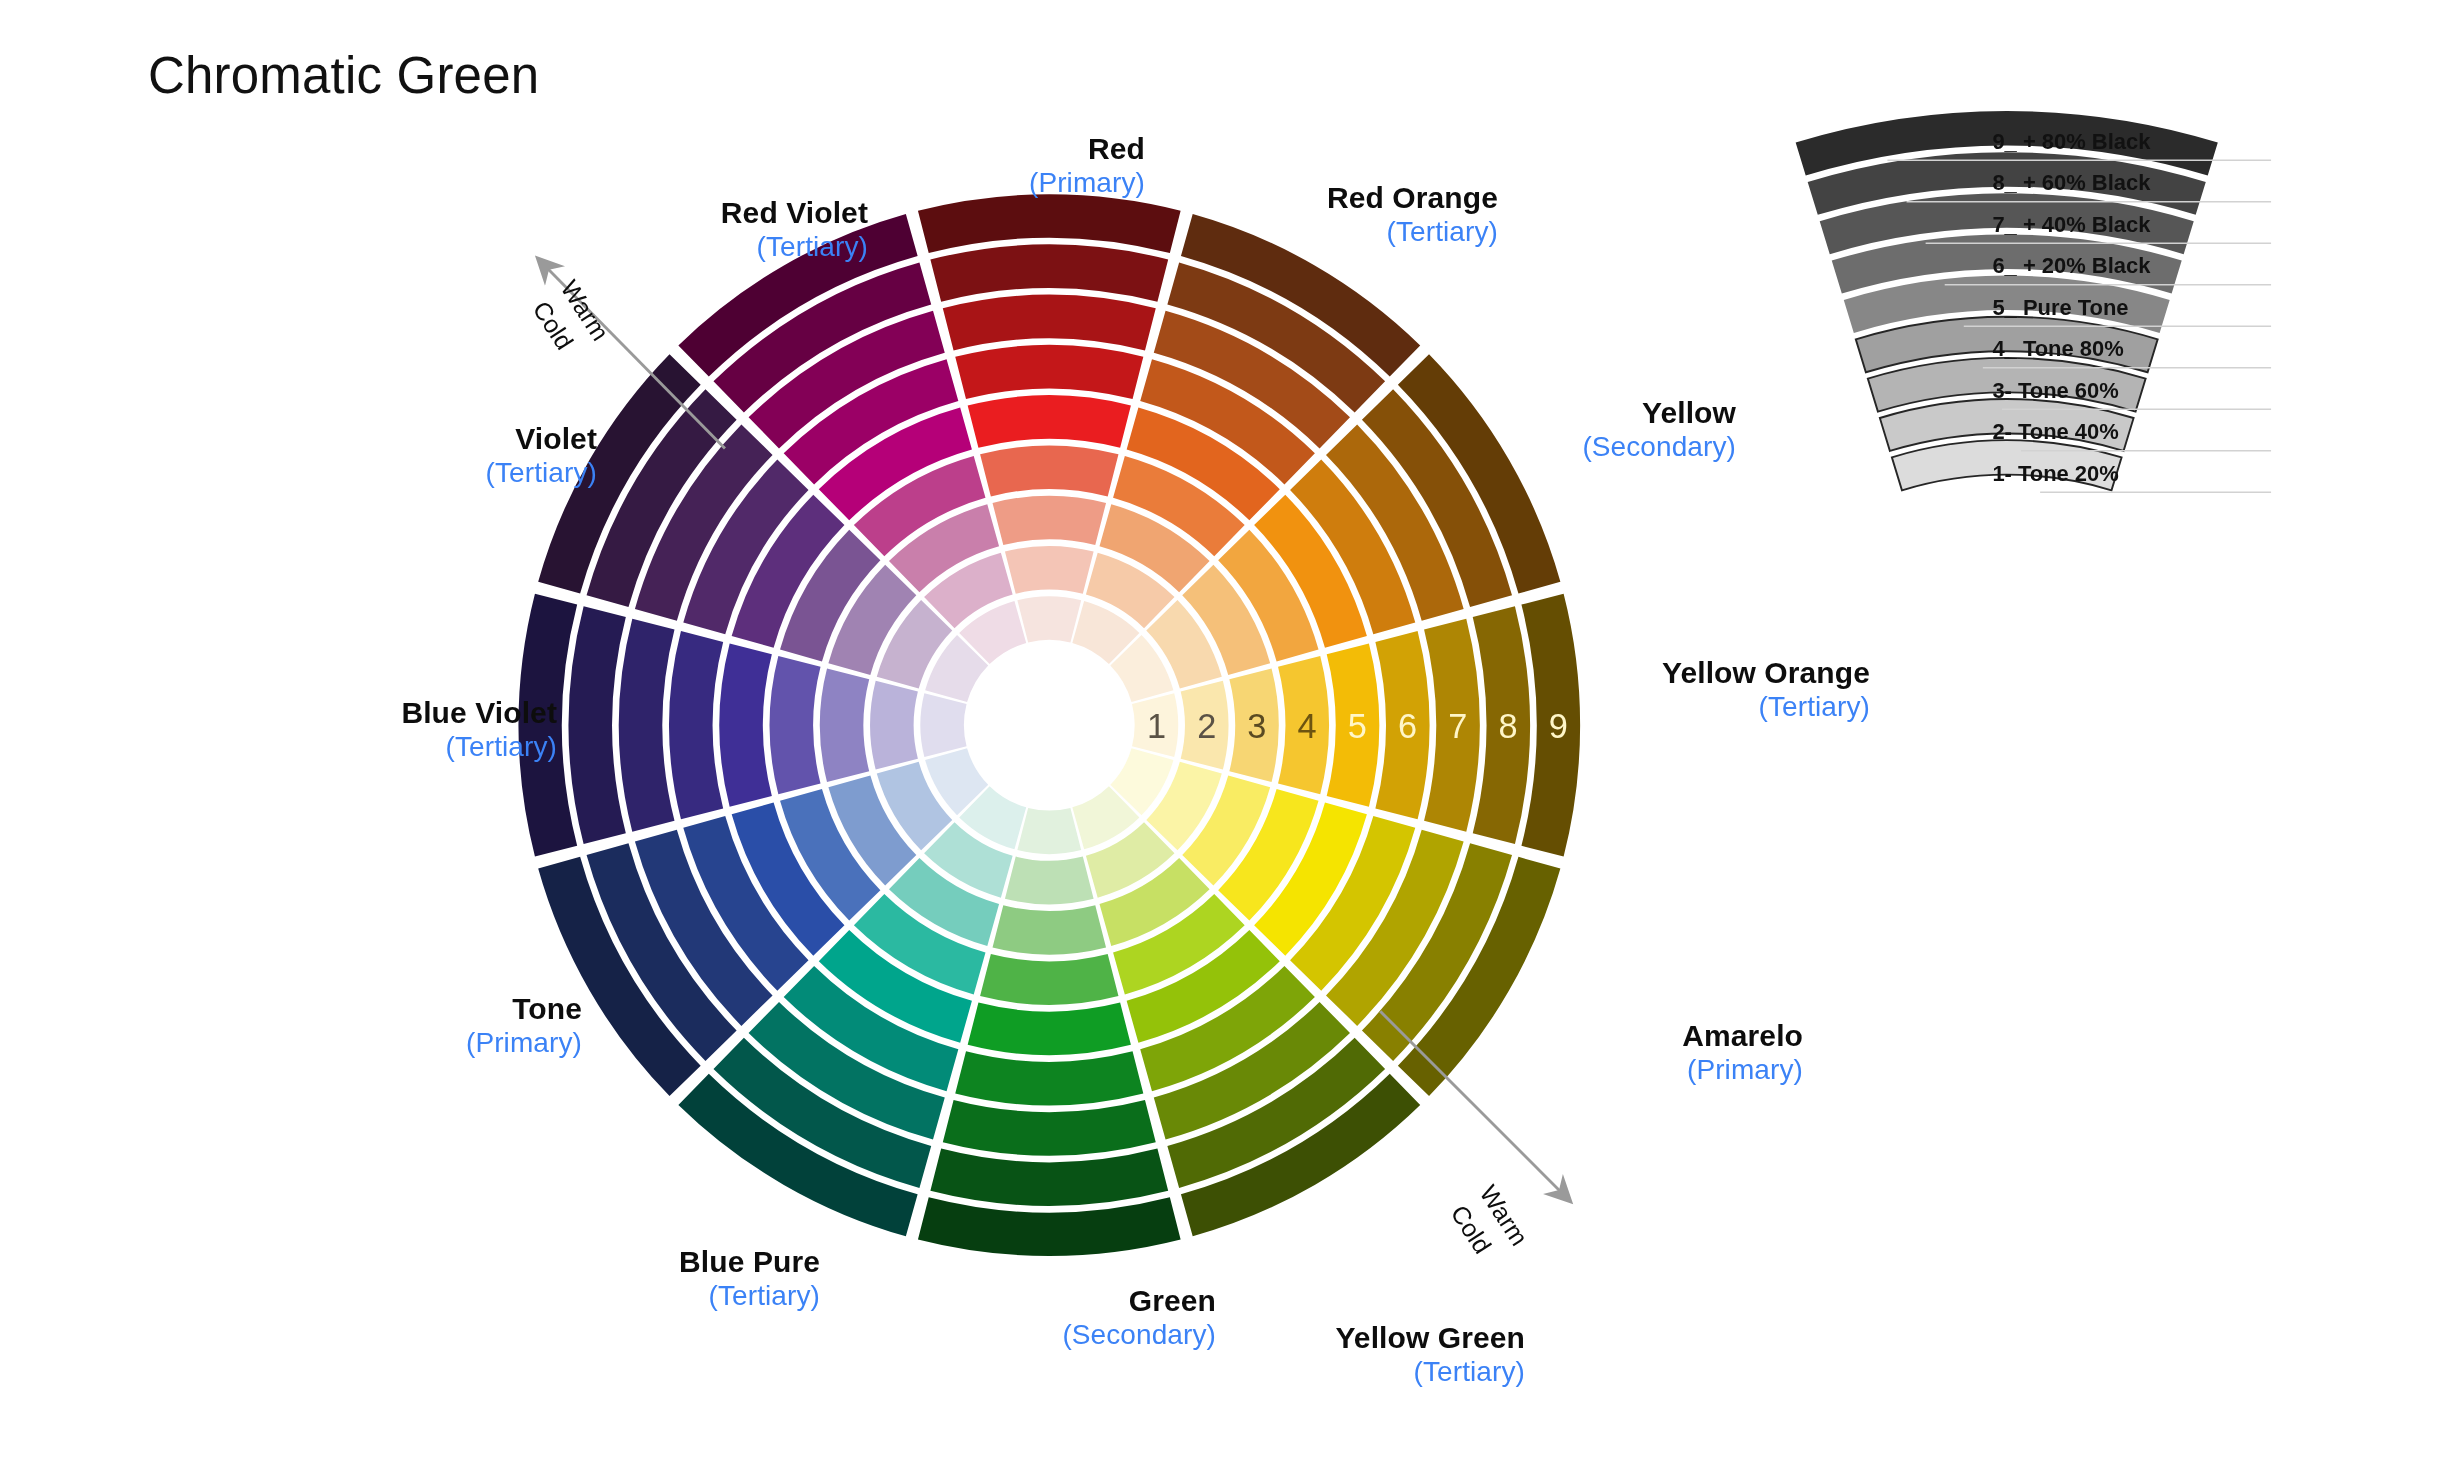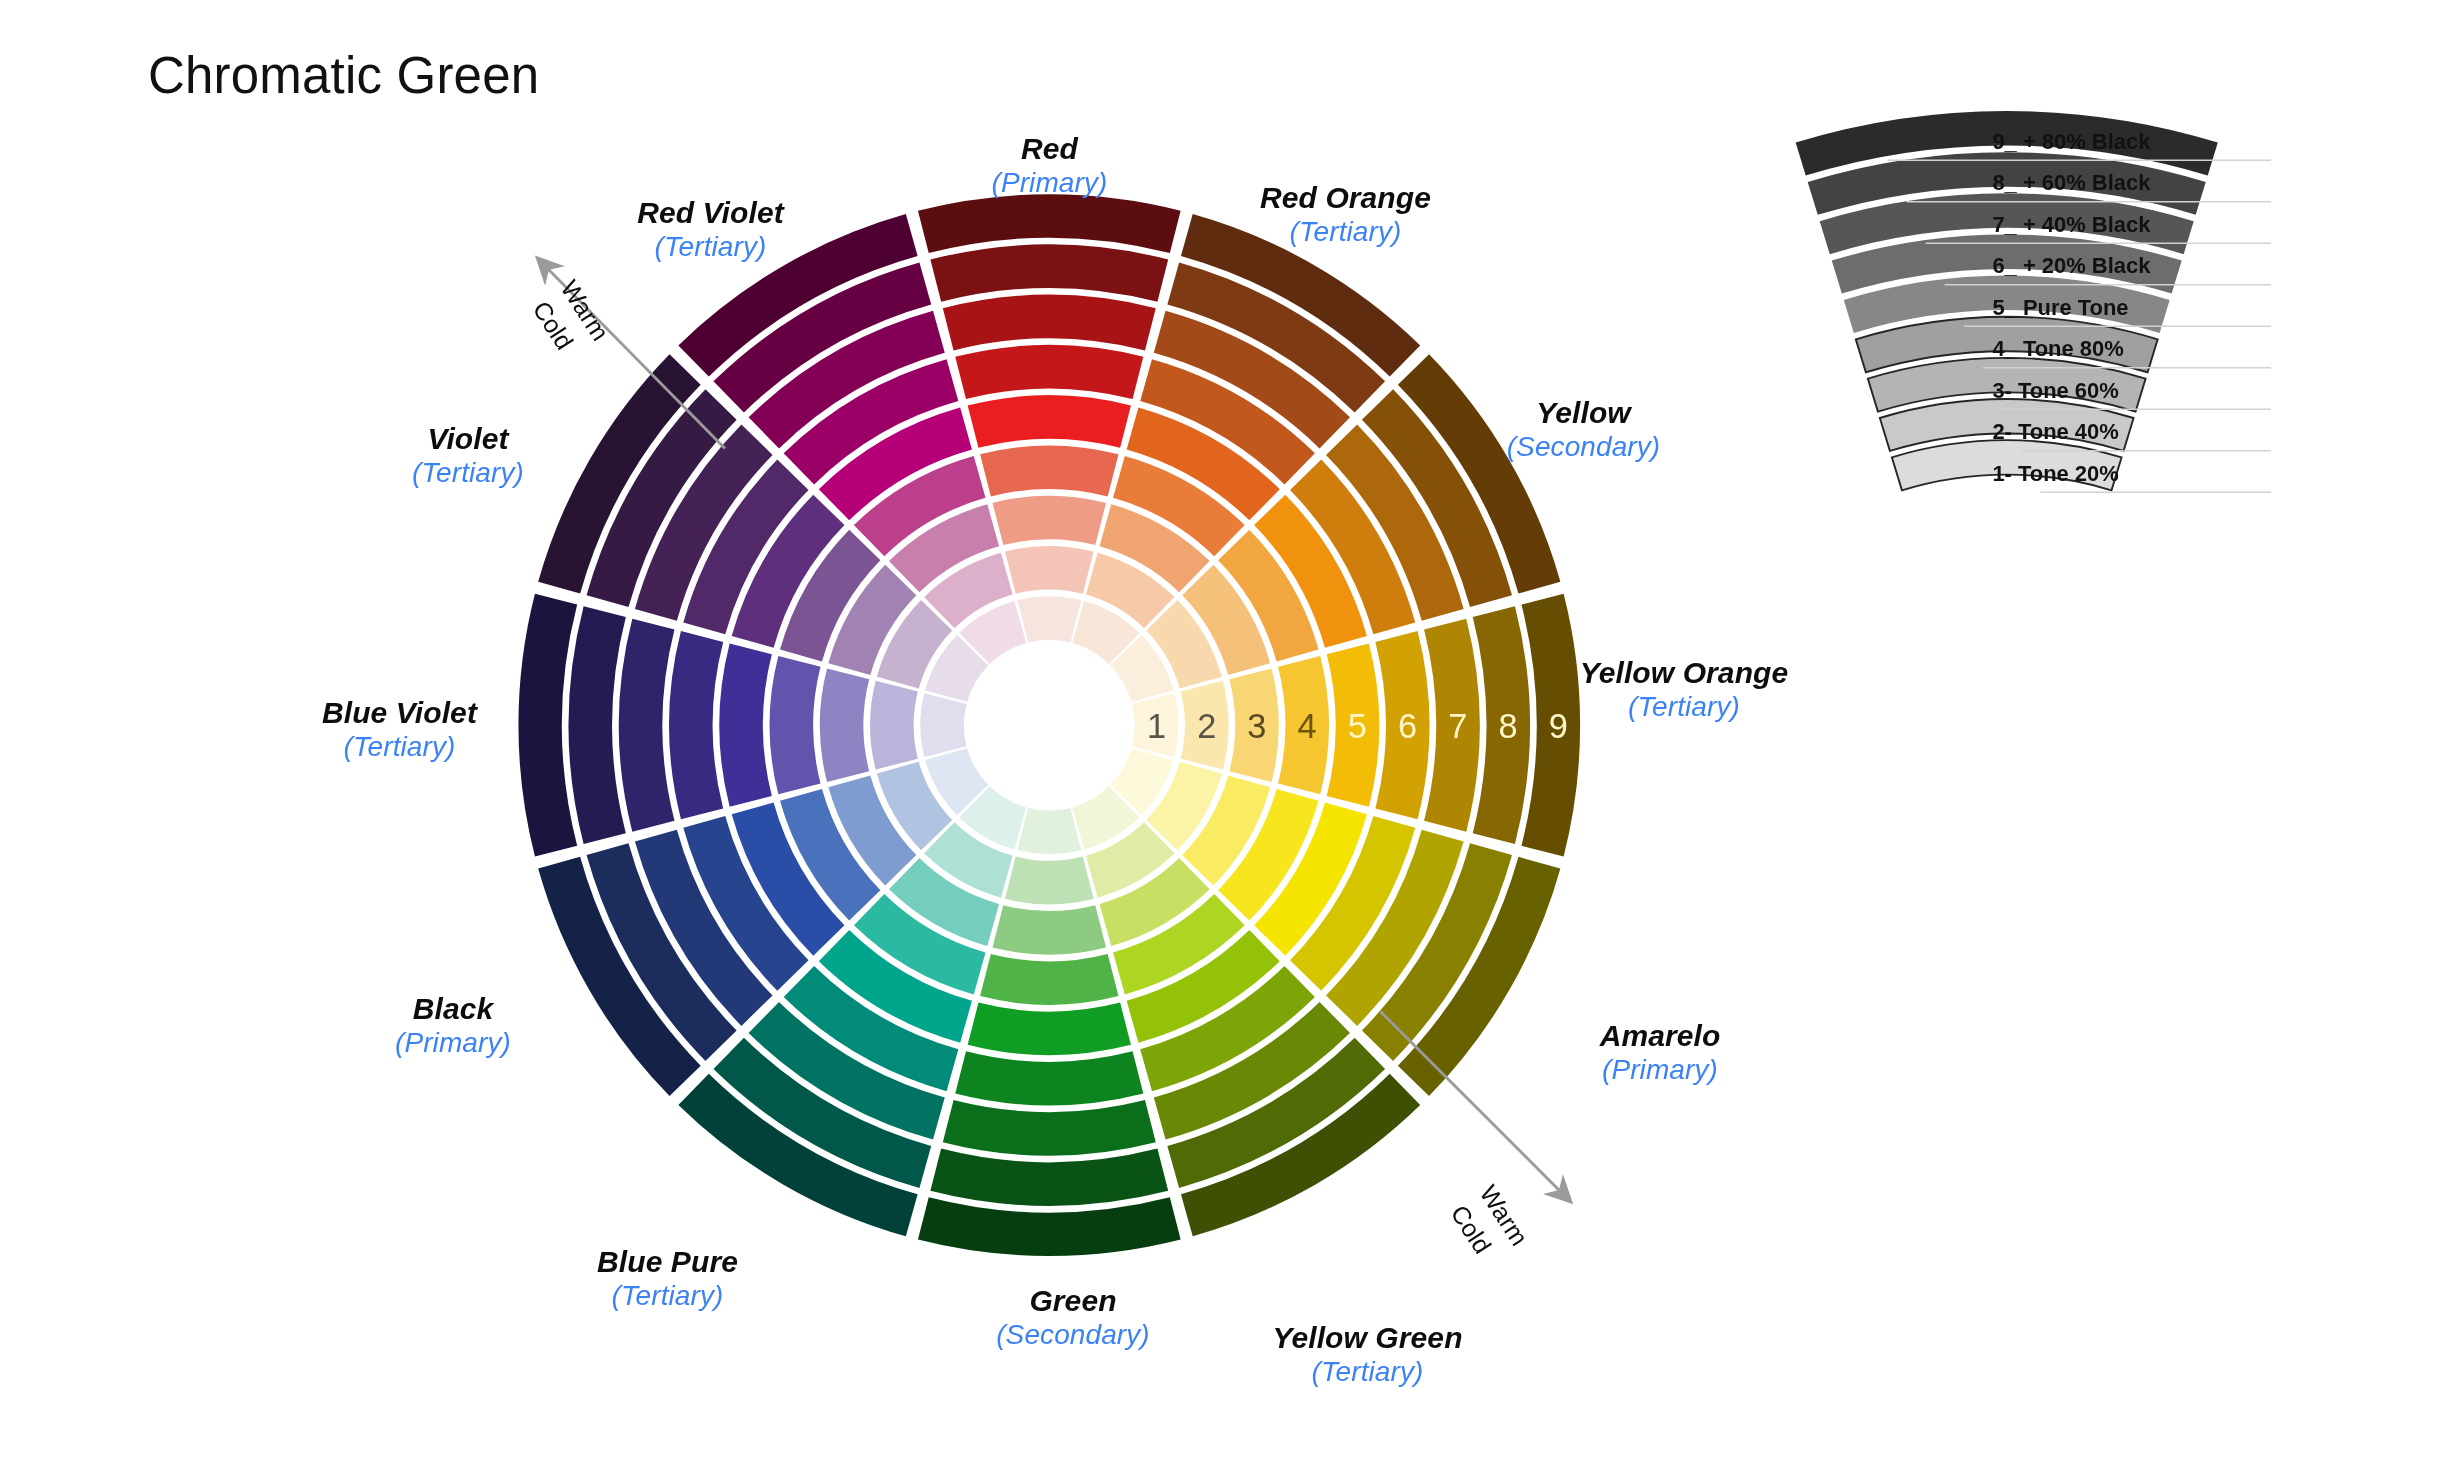--- a/index.html
+++ b/index.html
@@ -11,21 +11,21 @@
   #page-title{
     position:absolute;left:148px;top:46px;
     font-size:51px;font-weight:400;letter-spacing:0.2px;color:#111;
     white-space:nowrap;
   }
   #wheel-wrap{position:absolute;left:0;top:0;width:2462px;height:1478px;}
   svg{display:block;overflow:visible;}
 
   
   .sector-label{
-    position:absolute;text-align:center;white-space:nowrap;line-height:1.16;font-style:italic;
+    position:absolute;text-align:right;white-space:nowrap;line-height:1.16;
   }
   .sector-label .nm{
     display:block;font-size:30px;font-weight:700;color:#0d0d0d;letter-spacing:0.1px;
   }
   .sector-label .kd{
     display:block;font-size:28px;font-weight:400;color:#3b82f6;letter-spacing:0.1px;
   }
 
   
   .wc{position:absolute;white-space:nowrap;font-size:25px;font-weight:400;color:#0d0d0d;}
@@ -220,21 +220,21 @@
 </div>
 <div class="sector-label" style="left:930px;top:1284px;width:286px;">
   <span class="nm">Green</span>
   <span class="kd">(Secondary)</span>
 </div>
 <div class="sector-label" style="left:515px;top:1245px;width:305px;">
   <span class="nm">Blue Pure</span>
   <span class="kd">(Tertiary)</span>
 </div>
 <div class="sector-label" style="left:324px;top:992px;width:258px;">
-  <span class="nm">Black</span>
+  <span class="nm">Tone</span>
   <span class="kd">(Primary)</span>
 </div>
 <div class="sector-label" style="left:242px;top:696px;width:315px;">
   <span class="nm">Blue Violet</span>
   <span class="kd">(Tertiary)</span>
 </div>
 <div class="sector-label" style="left:339px;top:422px;width:258px;">
   <span class="nm">Violet</span>
   <span class="kd">(Tertiary)</span>
 </div>

